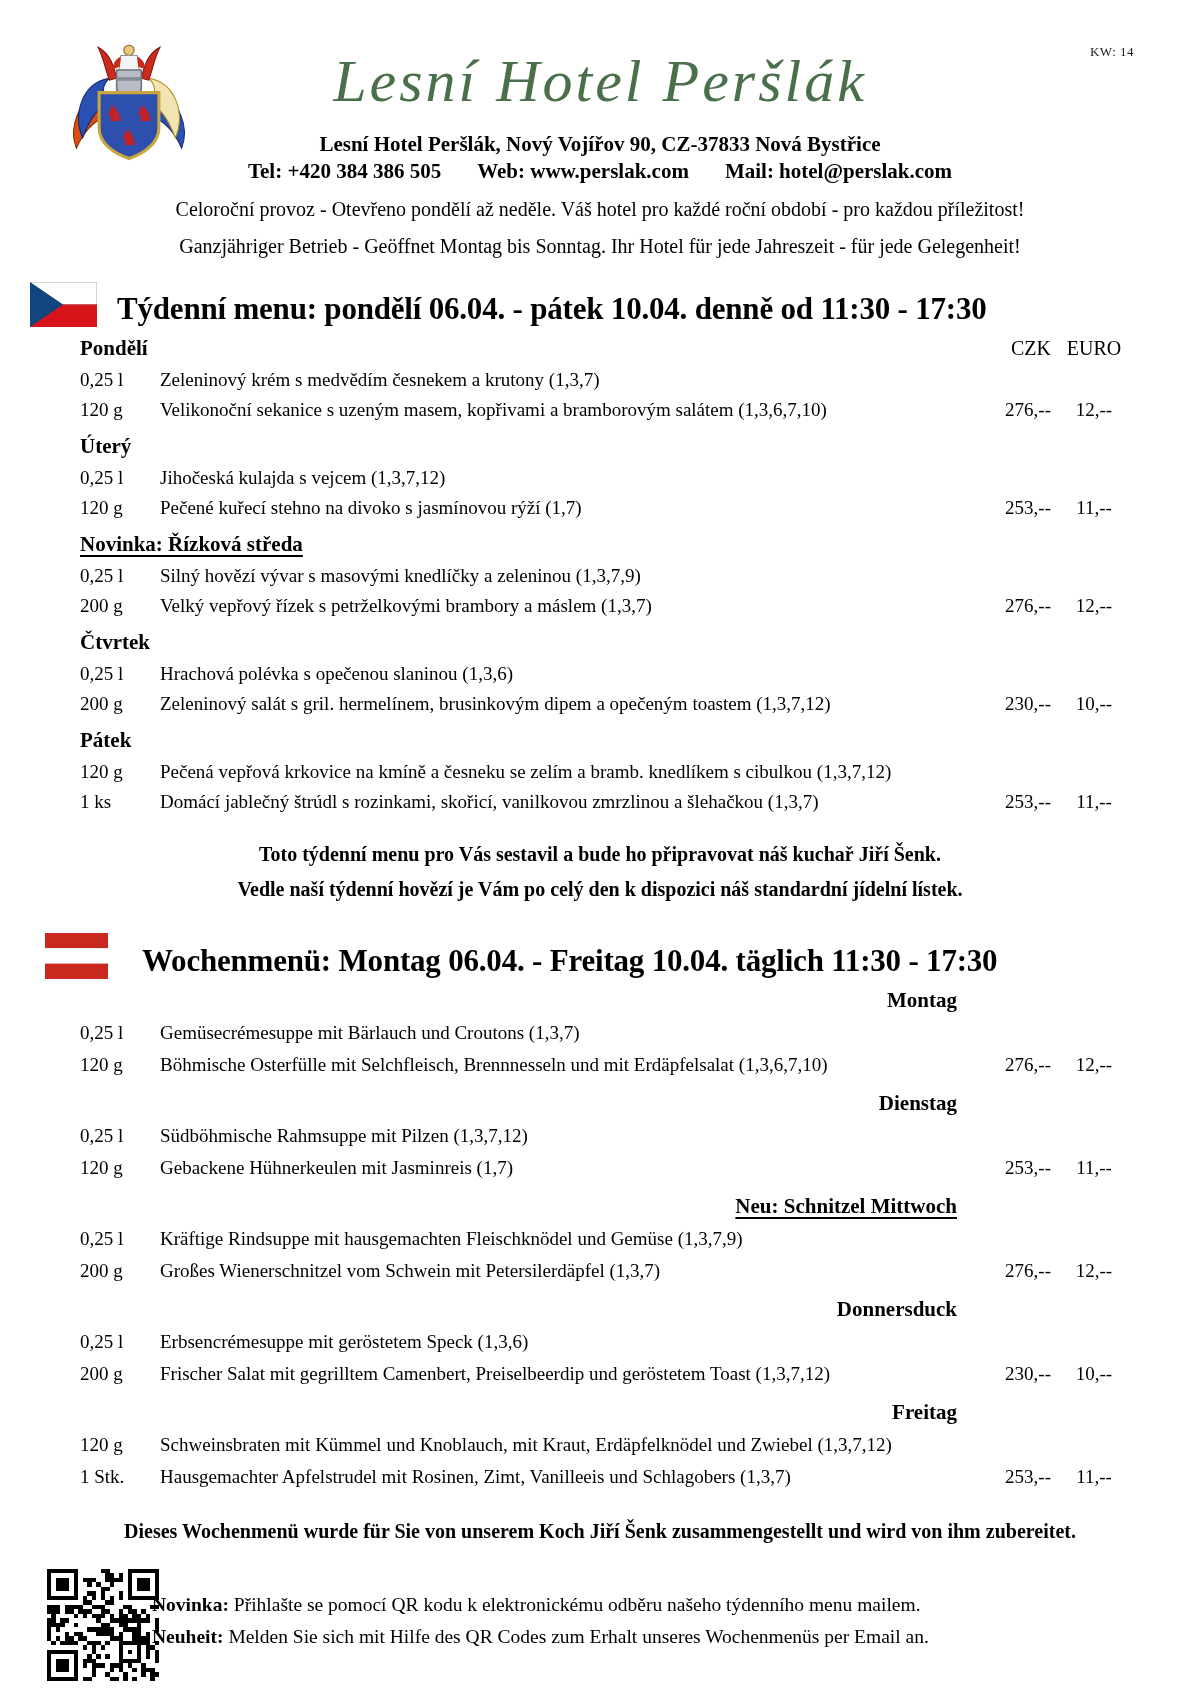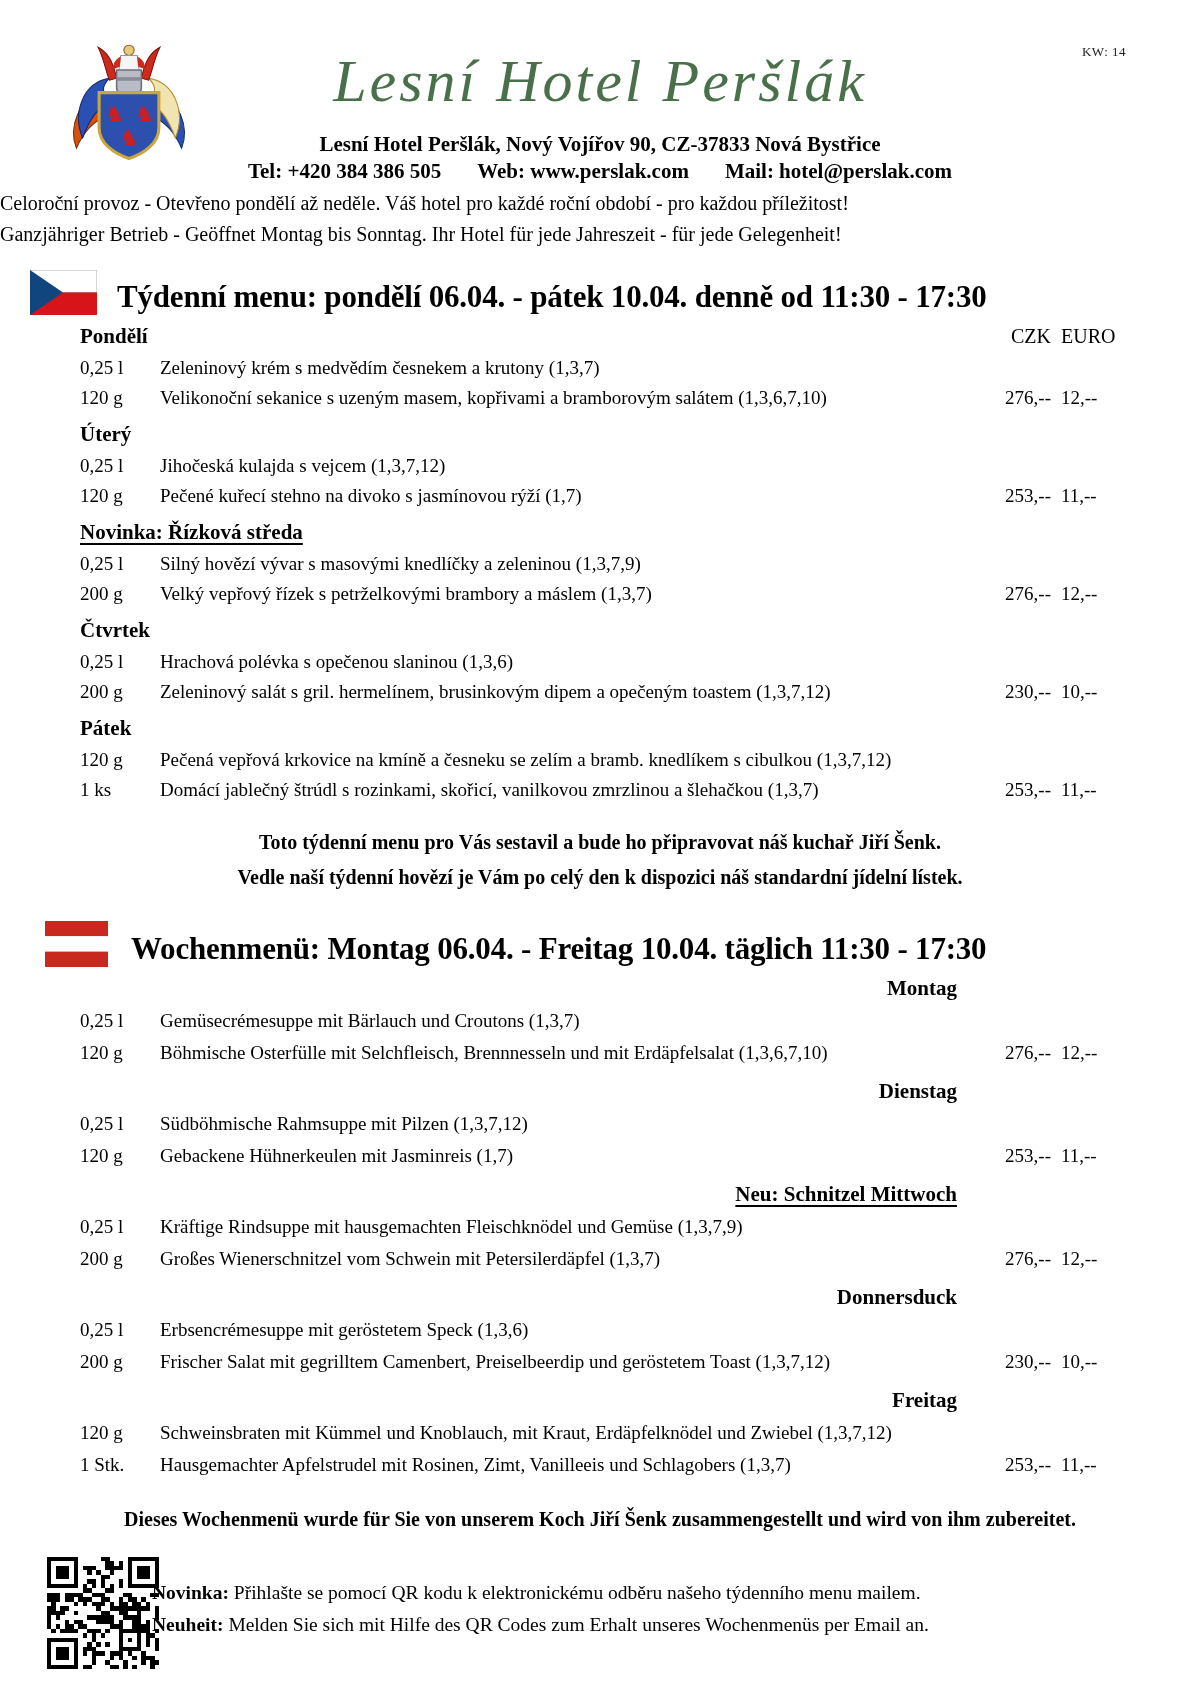--- a/index.html
+++ b/index.html
@@ -6,51 +6,51 @@
   .page{
     position:relative;
     width:1200px;height:1698px;
     margin:0 auto;
     background:#ffffff;
     font-family:"Liberation Serif","DejaVu Serif",serif;
     color:#000;
     overflow:hidden;
   }
   
-  .kw{position:absolute;top:44px;right:74px;font-size:13px;color:#222;letter-spacing:.5px;}
+  .kw{position:absolute;top:44px;right:66px;font-size:13px;color:#222;letter-spacing:.5px;}
   .crest{position:absolute;left:62px;top:38px;width:134px;height:136px;}
   .head-script{
     margin:36px 160px 0 160px;text-align:center;
     font-style:italic;font-weight:400;
     font-size:60px;line-height:1.5;
     color:#49704a;letter-spacing:3px;
     white-space:nowrap;
   }
   .head-address{margin-top:6px;text-align:center;font-size:21px;font-weight:bold;}
   .head-contact{margin-top:2px;text-align:center;font-size:21px;font-weight:bold;}
   .head-contact span{margin:0 18px;}
-  .head-tag{margin-top:8px;font-size:20px;}
+  .head-tag{margin-top:14px;text-align:center;font-size:20px;}
   
   .menu-title-row{display:flex;align-items:flex-end;margin:24px 0 4px 30px;gap:20px;}
-  .menu-title-row.de{margin-left:45px;margin-top:26px;gap:23px;}
+  .menu-title-row.de{margin-left:45px;margin-top:26px;gap:34px;}
   .flag{flex:0 0 auto;display:block;}
   .menu-title{font-size:31px;font-weight:bold;letter-spacing:-.2px;white-space:nowrap;}
   
   .menu-table{margin:0 73px 0 80px;}
   .row{display:grid;grid-template-columns:70px 1fr 84px 66px;align-items:baseline;gap:10px;}
   .item-row{height:30px;font-size:19px;}
   .de-table .item-row{height:32px;}
   .day-row{height:33px;padding-top:5px;font-size:21px;font-weight:bold;}
   .de-table .day-row{height:34px;text-align:right;}
   .day{grid-column:1 / 3;}
   .day.u{text-decoration:underline;text-underline-offset:4px;}
   .qty{grid-column:1;}
   .desc{grid-column:2;white-space:nowrap;}
   .czk{grid-column:3;text-align:right;}
-  .euro{grid-column:4;text-align:left;}
+  .euro{grid-column:4;text-align:center;}
   .col-h{font-weight:normal;font-size:20px;}
   
   .notes{margin-top:16px;text-align:center;font-weight:bold;font-size:20px;line-height:35px;}
   
   .footer{position:relative;margin-top:14px;height:140px;}
   .qr{position:absolute;left:47px;top:6px;width:112px;height:112px;}
   .footer-lines{margin-left:152px;padding-top:26px;font-size:19.5px;line-height:32px;}
   .footer-lines b{font-weight:bold;}
 </style>
 </head>

